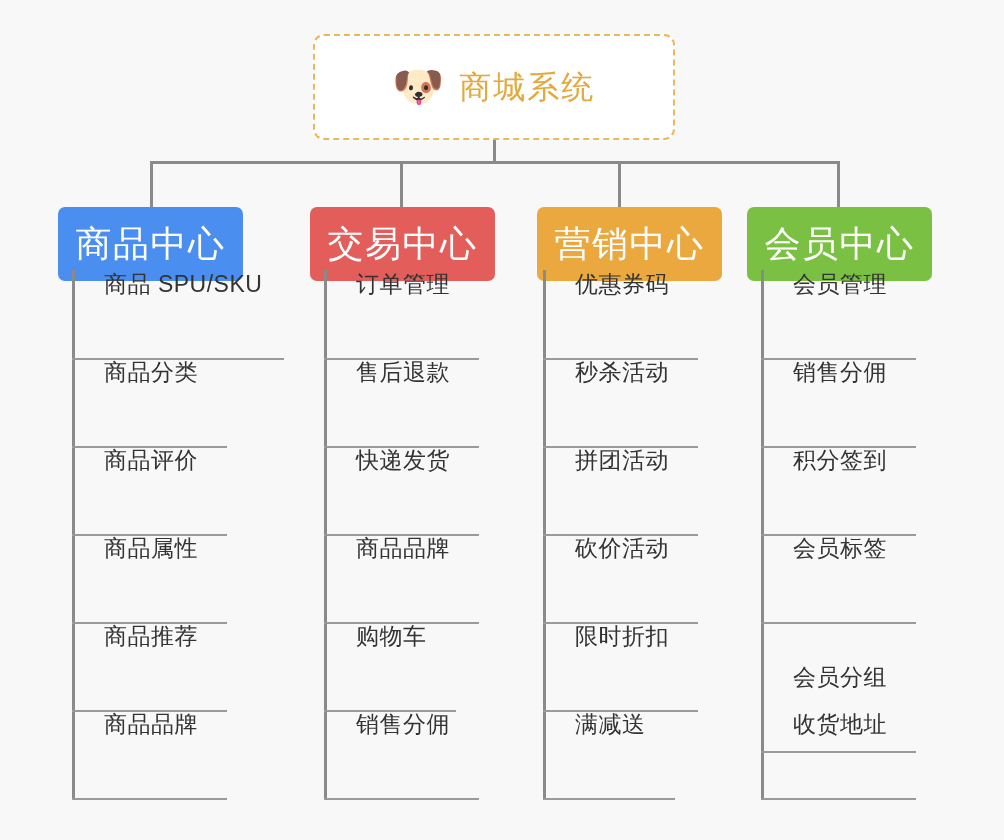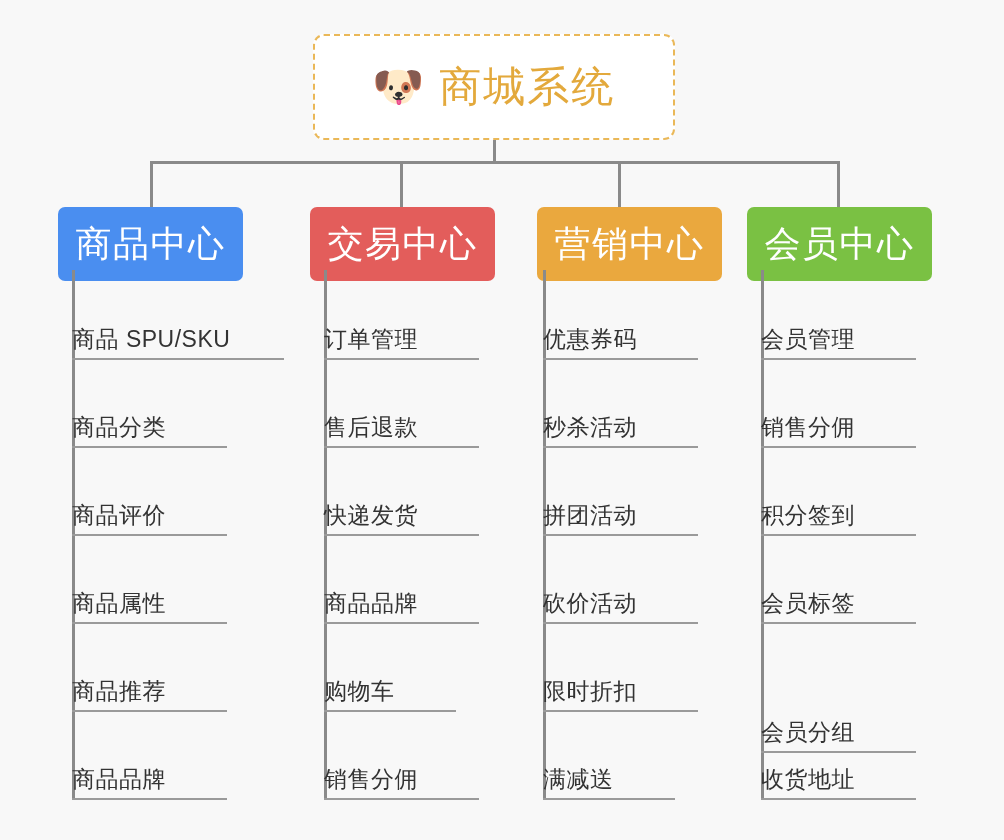--- a/index.html
+++ b/index.html
@@ -35,21 +35,21 @@
     align-items: center;
     justify-content: center;
     gap: 14px;
   }
   .root-emoji {
     font-size: 42px;
     line-height: 1;
     display: block;
   }
   .root-title {
-    font-size: 42px;
+    font-size: 32px;
     color: #e3a93c;
     letter-spacing: 2px;
     line-height: 1;
     white-space: nowrap;
   }
 
   
   .conn {
     position: absolute;
     background: #8a8a8a;
@@ -81,22 +81,22 @@
     position: absolute;
     width: 3px;
     background: #8a8a8a;
   }
   .leaf {
     position: absolute;
     height: 88px;
     box-sizing: border-box;
     border-bottom: 2px solid #9a9a9a;
     display: flex;
-    align-items: flex-end;
     justify-content: flex-start;
+    padding-left: 32px;
     padding-bottom: 6px;
   }
   .leaf-label {
     font-size: 23px;
     color: #333333;
     white-space: nowrap;
     line-height: 1.1;
     letter-spacing: 0.5px;
   }
 </style>

